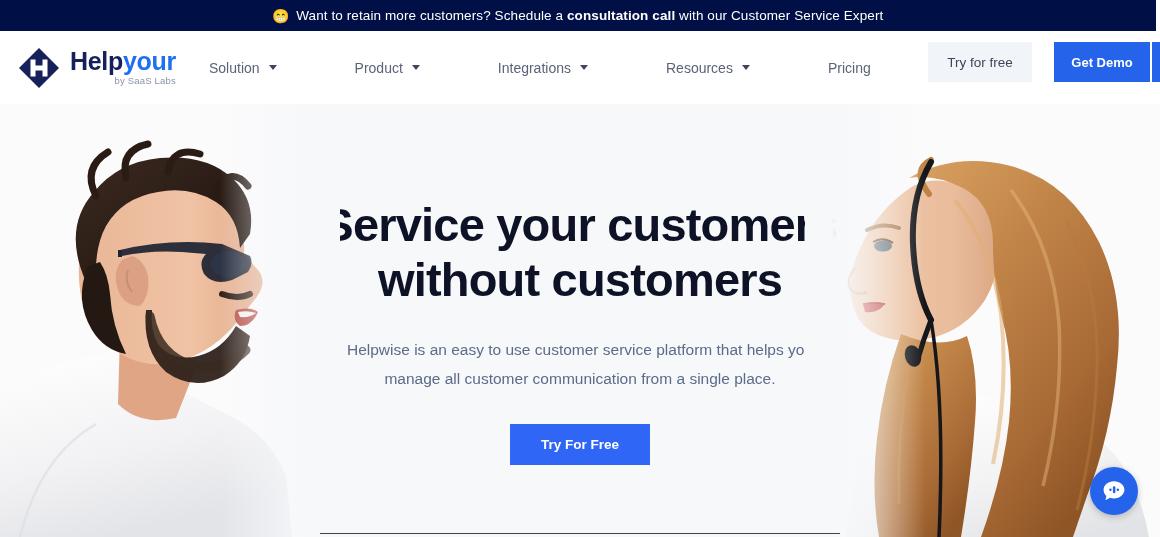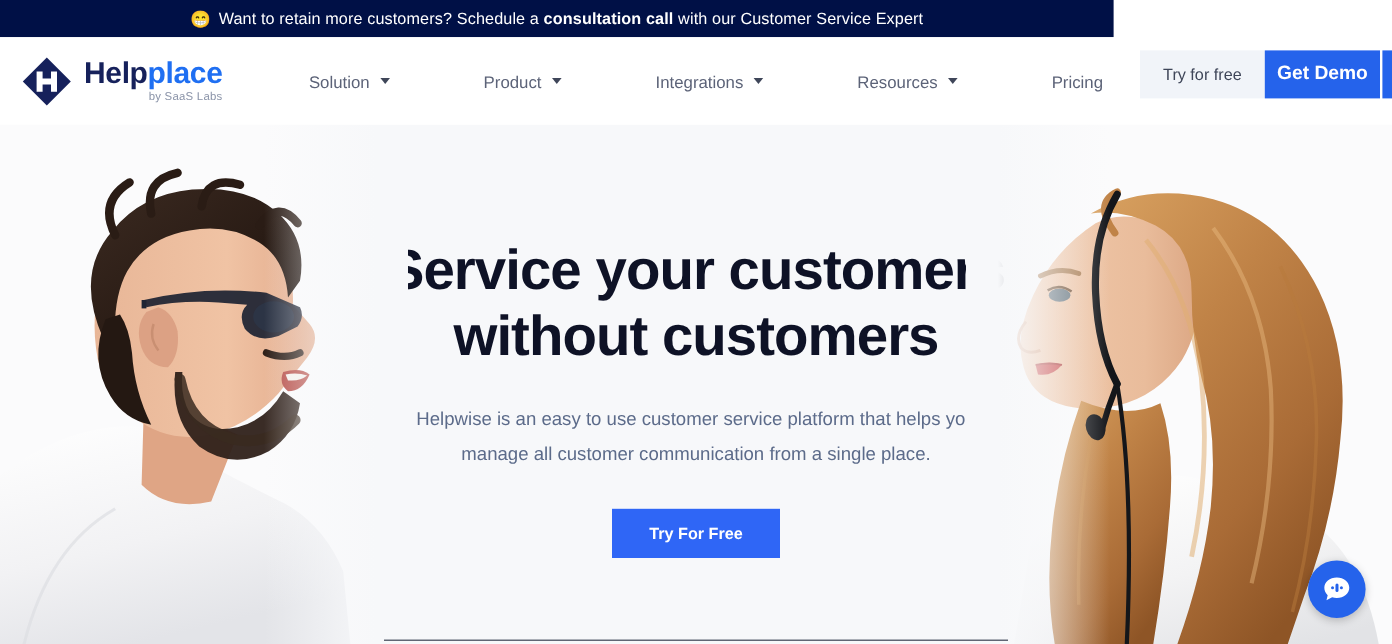--- a/index.html
+++ b/index.html
@@ -13,21 +13,21 @@
   body {
     font-family: "Liberation Sans", sans-serif;
     background: #ffffff;
     position: relative;
   }
 
   
   .announce-bar {
     position: absolute;
     top: 0; left: 0;
-    width: 928px;
+    width: 1156px;
     height: 31px;
     background: #001046;
     display: flex;
     align-items: center;
     justify-content: center;
   }
   .announce-text {
     color: #ffffff;
     font-size: 13.5px;
     letter-spacing: 0.1px;
@@ -80,21 +80,21 @@
     color: #8A93A8;
     text-align: right;
     margin-top: 2px;
     letter-spacing: 0.2px;
   }
 
   
   .nav-links {
     display: flex;
     align-items: flex-start;
-    margin-left: 72px;
+    margin-left: 33px;
   }
   .nav-item {
     display: flex;
     align-items: center;
     font-size: 14px;
     color: #5C6378;
     cursor: pointer;
     white-space: nowrap;
   }
   .nav-item + .nav-item { margin-left: 58px; padding-left: 20px; }
@@ -124,30 +124,30 @@
     display: flex;
     align-items: center;
     justify-content: center;
     cursor: pointer;
     border: none;
     font-family: inherit;
   }
   .btn-get-demo {
     background: #2563EB;
     color: #ffffff;
-    font-size: 16px;
+    font-size: 13px;
     font-weight: bold;
     width: 96px;
     display: flex;
     align-items: center;
     justify-content: center;
     cursor: pointer;
     border: none;
     font-family: inherit;
-    margin-left: 0;
+    margin-left: 22px;
   }
   .edge-sliver {
     width: 8px;
     background: #2563EB;
     margin-left: 2px;
   }
 
   
   .hero {
     position: absolute;
@@ -262,21 +262,21 @@
 <div class="site-header">
 
   <div class="logo-block">
     <div class="logo-mark">
       <svg width="44" height="44" viewBox="0 0 44 44" aria-hidden="true">
         <polygon points="22,2 42,22 22,42 2,22" fill="#16215B"></polygon>
         <path d="M13.5 13.5 h5 v6 h7 v-6 h5 v17 h-5 v-6 h-7 v6 h-5 z" fill="#ffffff"></path>
       </svg>
     </div>
     <div class="logo-wordmark">
-      <div class="logo-name"><span class="w-help">Help</span><span class="w-wise">place</span></div>
+      <div class="logo-name"><span class="w-help">Help</span><span class="w-wise">your</span></div>
       <div class="logo-sub">by SaaS Labs</div>
     </div>
   </div>
 
   <div class="nav-links">
     <div class="nav-item">
       <span>Solution</span>
       <span class="nav-caret"></span>
     </div>
     <div class="nav-item">

